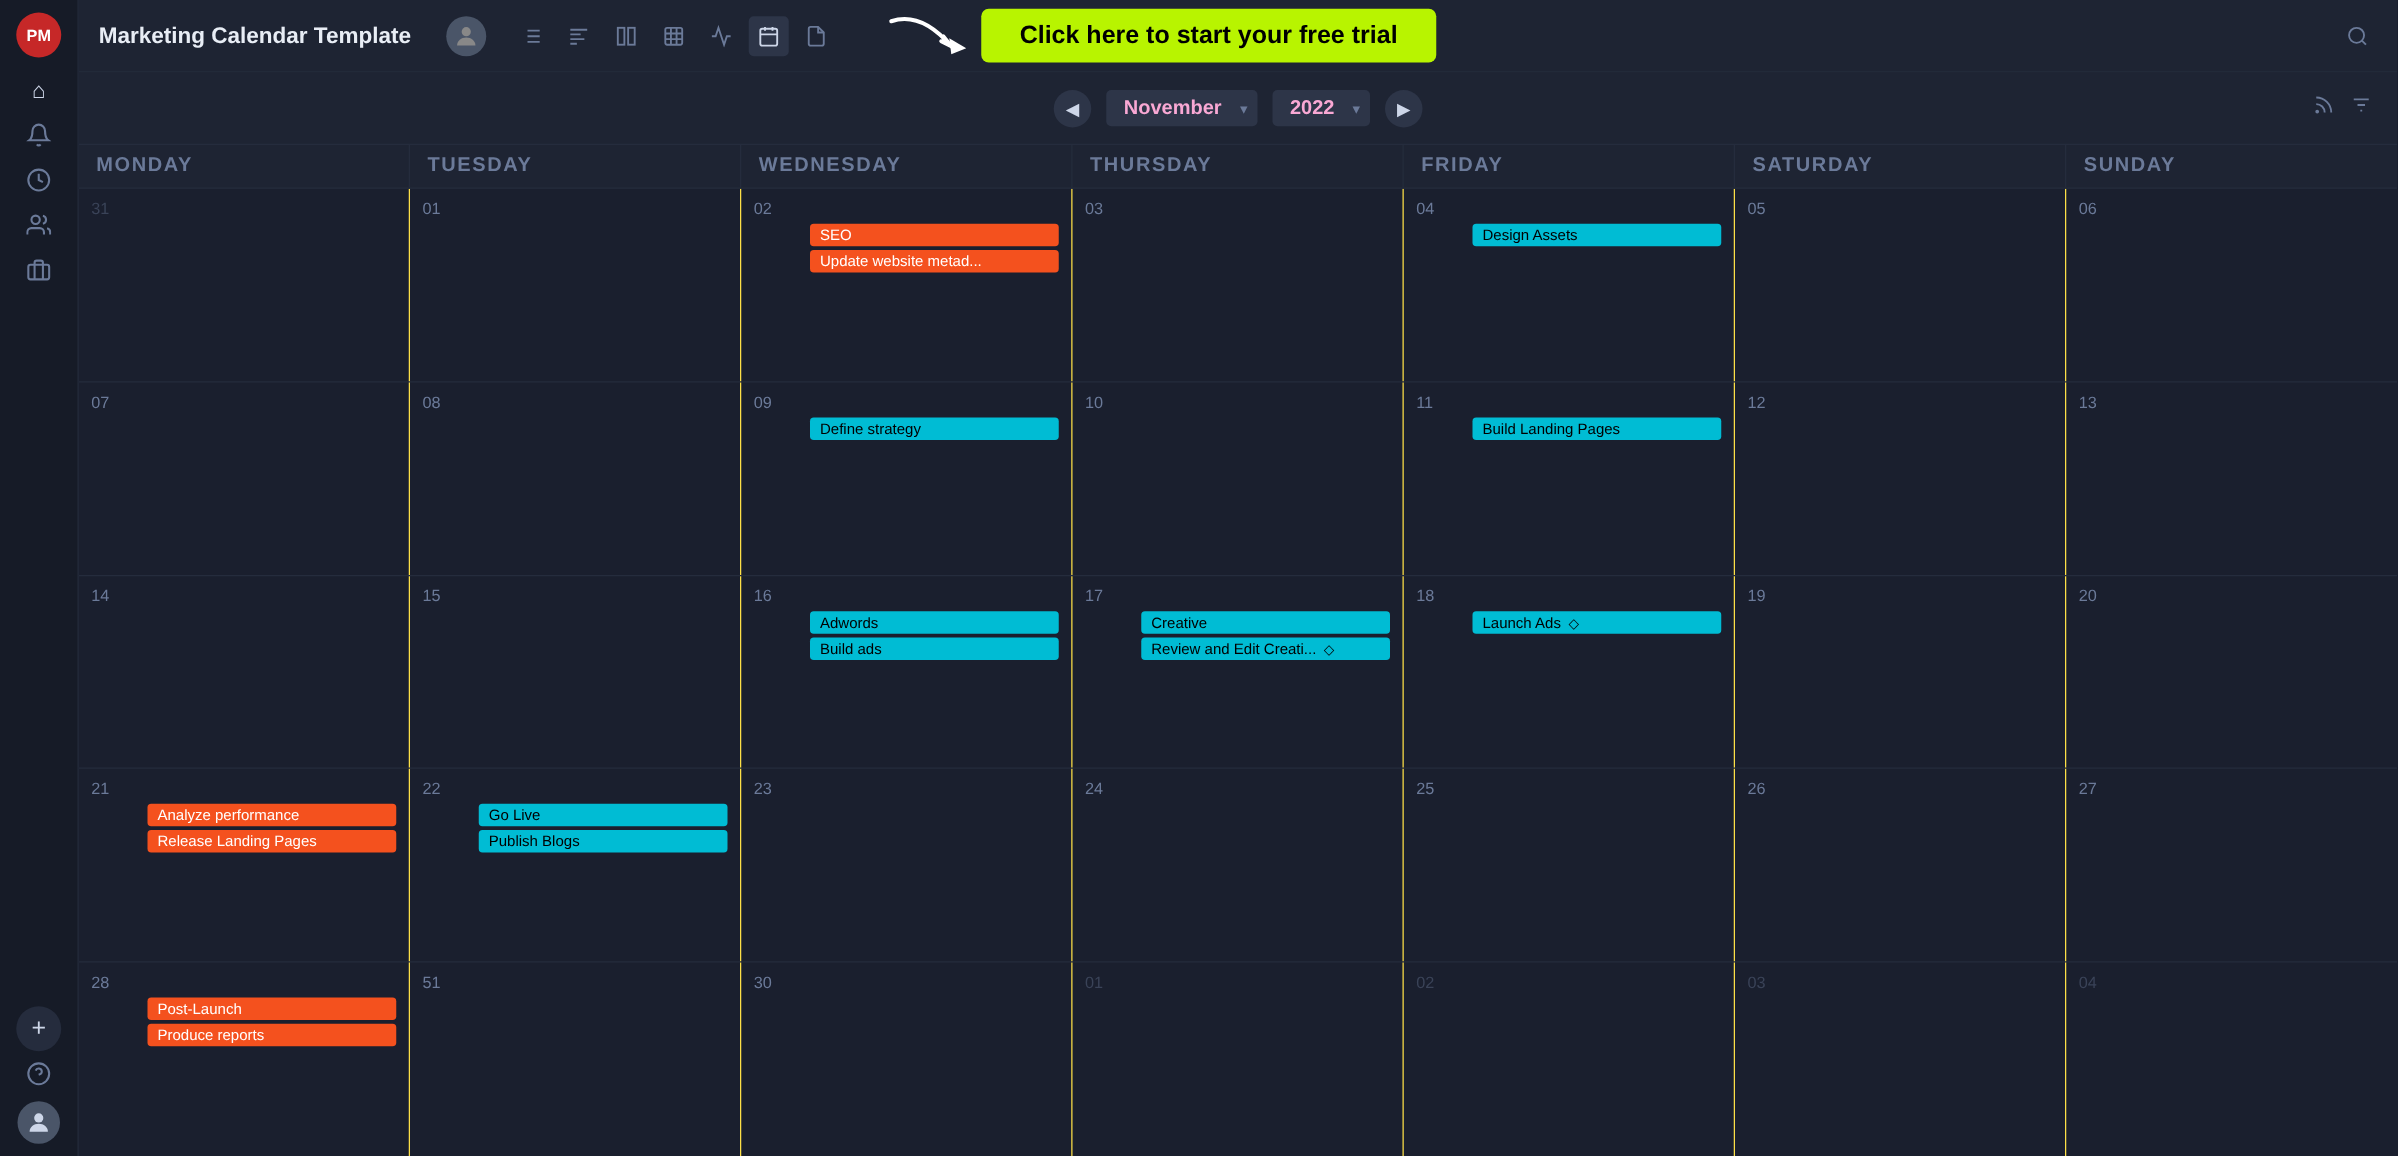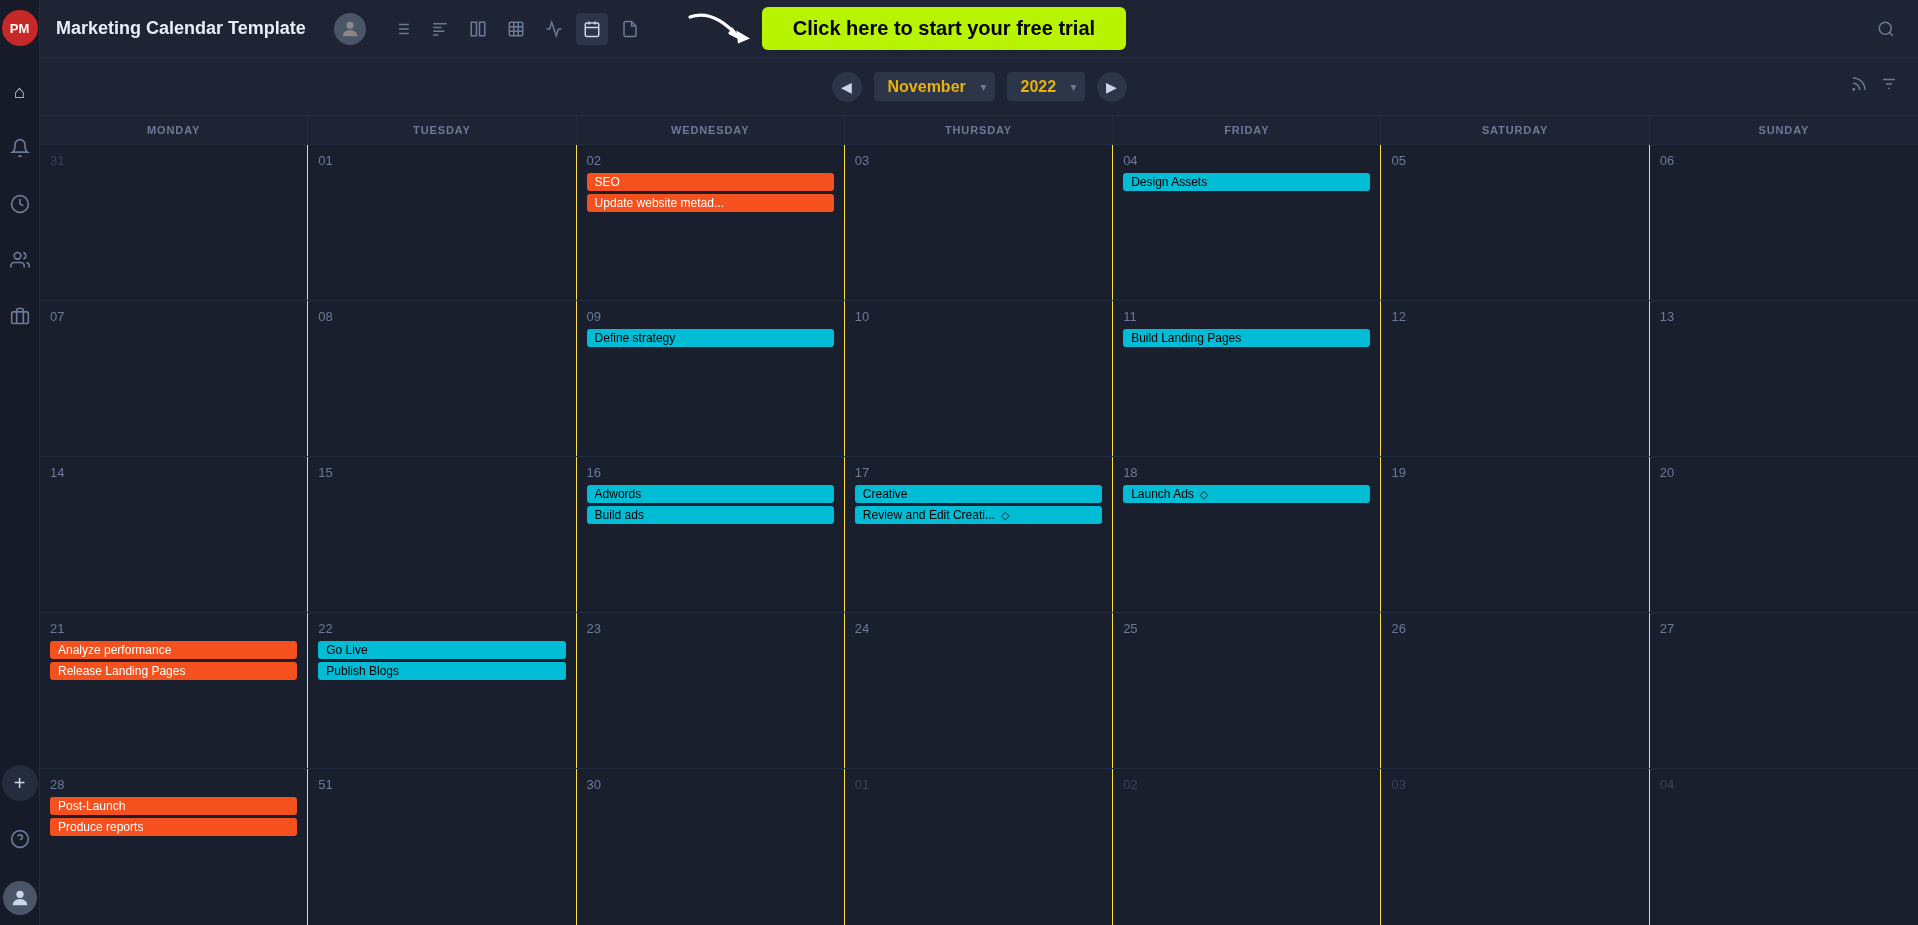--- a/index.html
+++ b/index.html
@@ -8,27 +8,27 @@
       color: #cdd6e8;
       font-family: -apple-system, BlinkMacSystemFont, 'Segoe UI', sans-serif;
       width: 1918px;
       height: 925px;
       overflow: hidden;
       display: flex;
     }
 
     
     .sidebar {
-      width: 40px;
+      width: 63px;
       background: #161b27;
       display: flex;
       flex-direction: column;
       align-items: center;
       padding: 10px 0;
-      gap: 20px;
+      gap: 0;
       border-right: 1px solid #252c3d;
       flex-shrink: 0;
     }
     .sidebar-logo {
       width: 36px; height: 36px;
       background: #c62828;
       border-radius: 50%;
       display: flex; align-items: center; justify-content: center;
       color: white; font-weight: bold; font-size: 13px;
       margin-bottom: 8px;
@@ -147,21 +147,21 @@
       width: 30px; height: 30px;
       border-radius: 50%;
       background: #2d3548;
       display: flex; align-items: center; justify-content: center;
       color: #cdd6e8;
       cursor: pointer;
       font-size: 14px;
     }
     .cal-month-select, .cal-year-select {
       background: #2d3548;
-      color: #eab308;
+      color: #f9a8d4;
       border: none;
       padding: 6px 28px 6px 14px;
       border-radius: 4px;
       font-size: 16px;
       font-weight: 600;
       cursor: pointer;
       appearance: none;
       -webkit-appearance: none;
       position: relative;
     }
@@ -197,27 +197,26 @@
     }
     .cal-header {
       display: grid;
       grid-template-columns: repeat(7, 1fr);
       background: #1e2433;
       border-bottom: 1px solid #252c3d;
       flex-shrink: 0;
     }
     .cal-header-cell {
       padding: 8px 14px;
-      font-size: 11px;
+      font-size: 16px;
       font-weight: 600;
       color: #6b7a99;
       letter-spacing: 0.08em;
       text-transform: uppercase;
       border-right: 1px solid #252c3d;
-      text-align: center;
     }
     .cal-header-cell:last-child { border-right: none; }
     .cal-body {
       flex: 1;
       display: grid;
       grid-template-rows: repeat(5, 1fr);
       overflow: hidden;
     }
     .cal-week {
       display: grid;
@@ -248,20 +247,21 @@
     .event {
       border-radius: 3px;
       padding: 2px 8px;
       font-size: 12px;
       font-weight: 500;
       color: #000;
       cursor: pointer;
       white-space: nowrap;
       overflow: hidden;
       text-overflow: ellipsis;
+      margin-left: 45px;
     }
     .event.cyan { background: #00bcd4; color: #000; }
     .event.orange { background: #f4511e; color: #fff; }
     .event-diamond::after {
       content: '◇';
       margin-left: 6px;
       font-size: 11px;
     }
   </style>
 </head>

